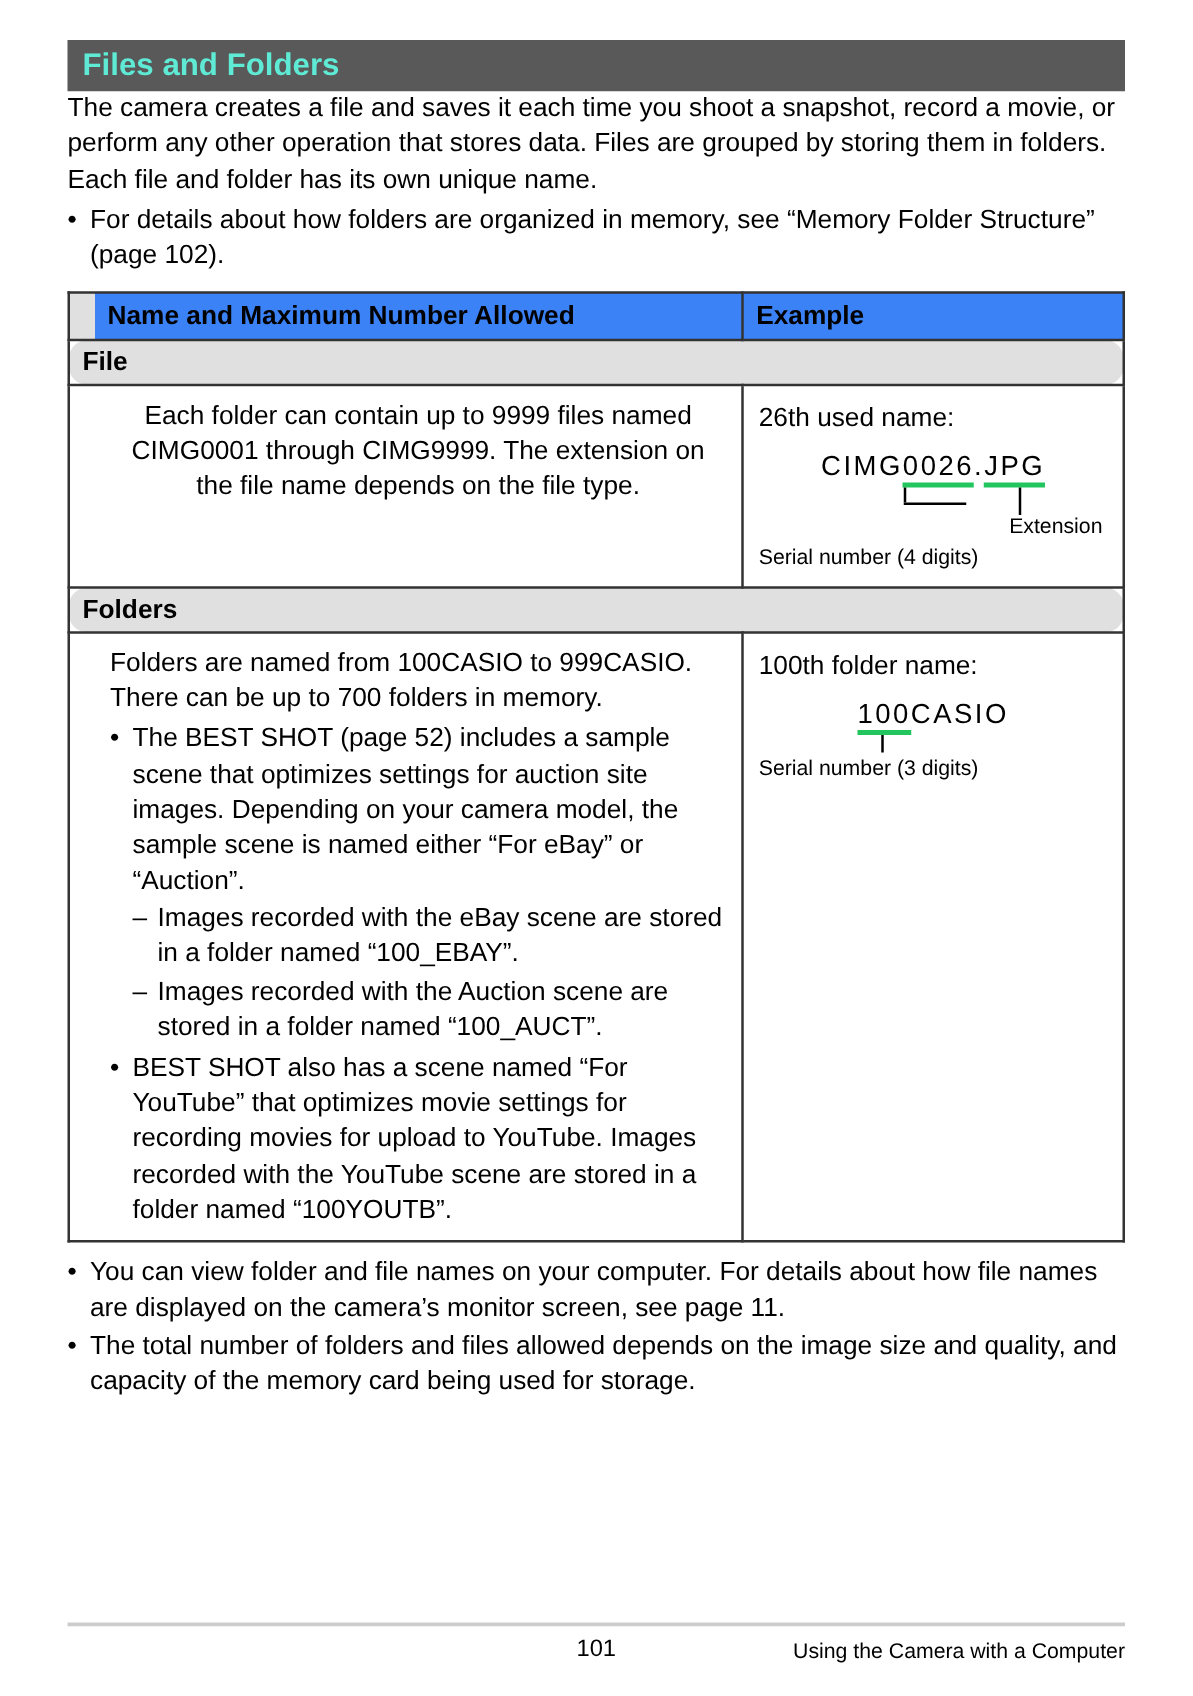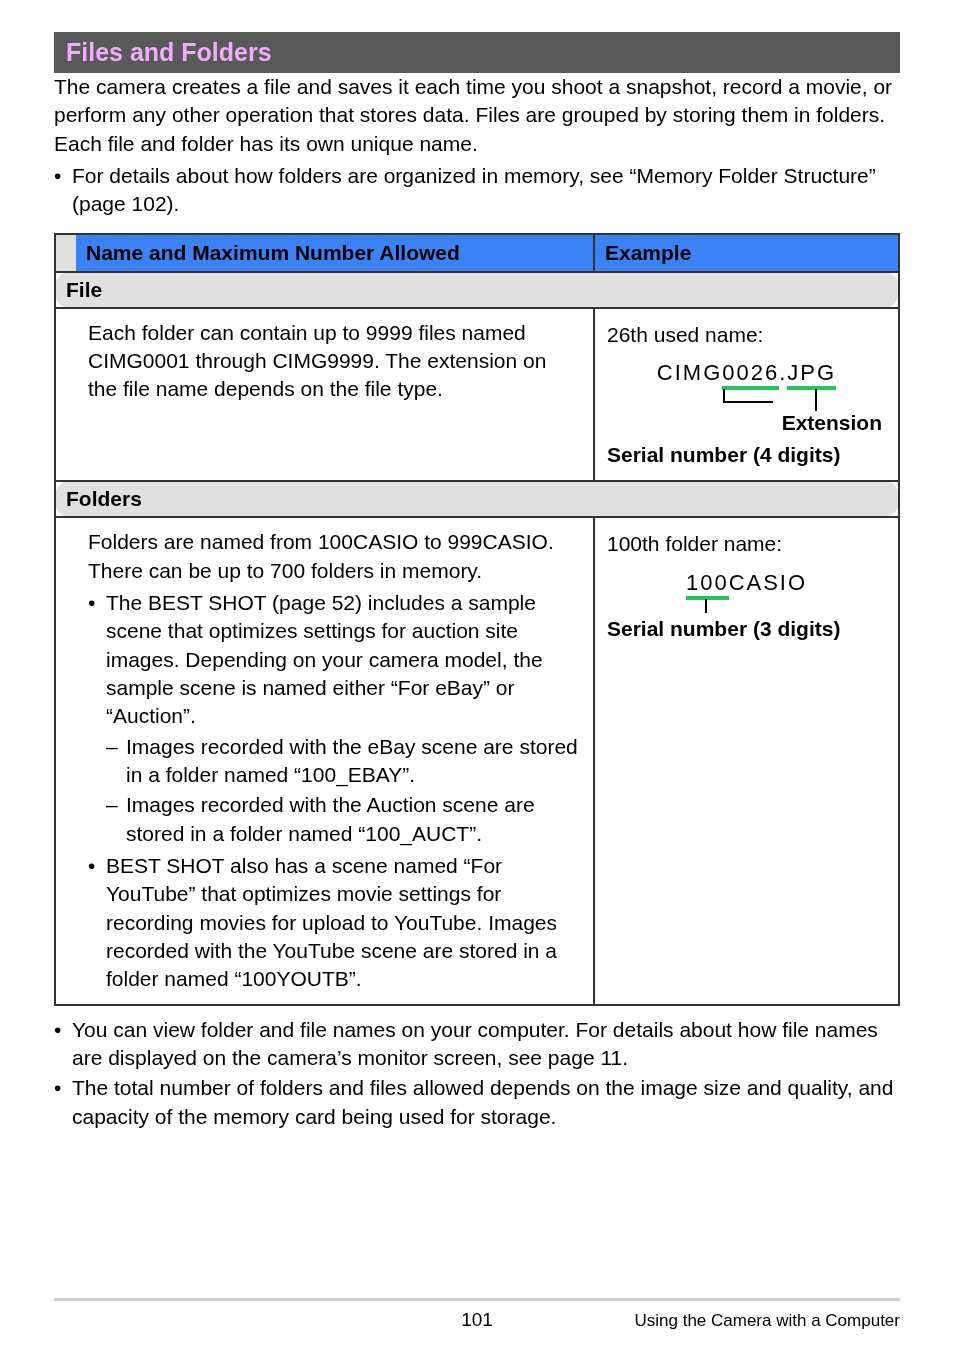--- a/index.html
+++ b/index.html
@@ -7,21 +7,21 @@
     font-family: Arial, Helvetica, sans-serif;
     background: #ffffff;
     width: 954px;
     height: 1357px;
     position: relative;
     padding: 32px 54px 0 54px;
     color: #000;
   }
   .section-header {
     background: #595959;
-    color: #f0abfc;
+    color: #5eead4;
     font-weight: bold;
     font-size: 25px;
     padding: 6px 12px;
   }
   .intro {
     font-size: 21px;
     line-height: 1.35;
     margin-top: 0;
     margin-bottom: 4px;
   }
@@ -74,23 +74,22 @@
   }
   .annot-line {
     letter-spacing: 2px;
     font-size: 22px;
   }
   .underline-span {
     border-bottom: 4px solid #22c55e;
     padding-bottom: 1px;
   }
   .callout-label {
-    font-size: 21px;
+    font-size: 17px;
     letter-spacing: 0;
-    font-weight: bold;
   }
   .small-bullet {
     display: flex;
     margin-top: 4px;
   }
   .small-bullet .dot {
     width: 18px;
     flex: 0 0 18px;
   }
   .sub-bullet {
@@ -151,21 +150,21 @@
       <tr class="hdr-row">
     <td style="width:16px; border-right:none; background:#e0e0e0;"></td>
     <td style="border-left:none;">Name and Maximum Number Allowed</td>
     <td>Example</td>
   </tr>
   <tr class="sub-row">
     <td colspan="3">File</td>
   </tr>
   <tr>
     <td class="indent-cell"></td>
-    <td class="content-cell" style="border-left:none;">Each folder can contain up to 9999 files named CIMG0001 through CIMG9999. The extension on the file name depends on the file type.</td>
+    <td class="content-cell" style="border-left:none;text-align:center;">Each folder can contain up to 9999 files named CIMG0001 through CIMG9999. The extension on the file name depends on the file type.</td>
     <td class="example-cell">
       <div>26th used name:</div>
       <div style="text-align:center; margin-top:6px;">
         <span class="annot-line"><span>CIMG</span><span class="underline-span">0026</span><span>.</span><span class="underline-span">JPG</span></span>
       </div>
       <div style="position:relative; height:18px;">
         <div style="position:absolute; left:116px; top:0; width:2px; height:12px; background:#000;"></div>
         <div style="position:absolute; left:116px; top:12px; width:50px; height:2px; background:#000;"></div>
         <div style="position:absolute; left:208px; top:0; width:2px; height:22px; background:#000;"></div>
       </div>

